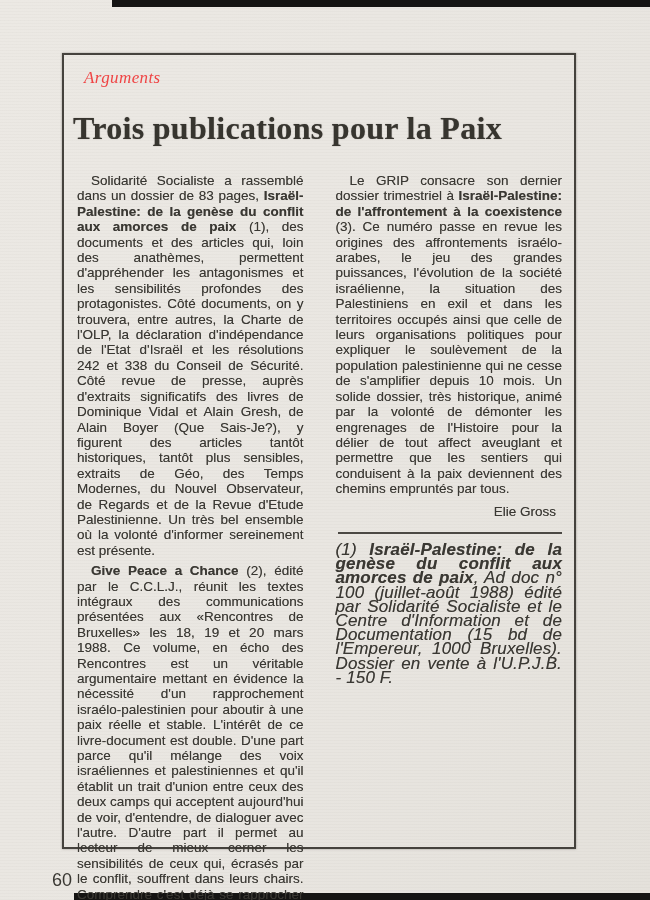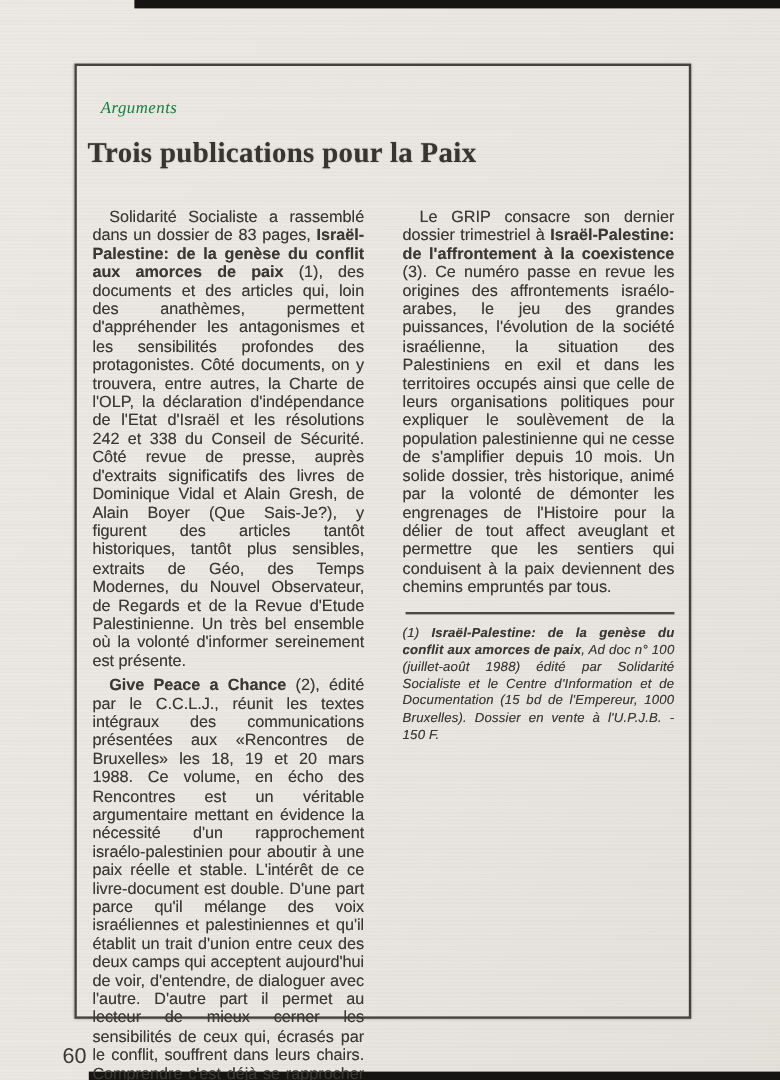--- a/index.html
+++ b/index.html
@@ -13,47 +13,47 @@
   }
   .scan-bar{position:absolute;background:#151413;}
   .scan-bar.top{left:112px;right:0;top:0;height:7px;}
   .scan-bar.bottom{left:74px;right:0;bottom:0;height:7px;}
   .frame{
     position:absolute;left:62px;top:53px;width:510px;height:792px;
     border:2px solid #45423d;
     box-shadow:0 0 2px rgba(60,55,48,0.45);
   }
   .kicker{
-    position:absolute;top:28px;left:20px;
+    position:absolute;top:13px;left:20px;
     font-family:"Liberation Serif",serif;font-style:italic;
-    font-size:14px;letter-spacing:0.4px;color:#15803d;
+    font-size:17px;letter-spacing:0.4px;color:#ef4444;
   }
   .title{
     position:absolute;top:56px;left:9px;right:4px;
     font-family:"Liberation Serif",serif;font-weight:bold;
-    font-size:24px;line-height:34px;letter-spacing:0.3px;
+    font-size:32px;line-height:34px;letter-spacing:0.3px;
     color:#37352f;white-space:nowrap;
     text-shadow:0 0 1px rgba(55,50,45,0.55);
   }
   .columns{
     position:absolute;top:118px;left:13px;right:12px;bottom:2px;
     display:flex;gap:32px;
   }
   .col{flex:1;min-width:0;text-align:justify;
     font-size:13.5px;line-height:15.4px;color:#3a3833;
     text-shadow:0 0 0.5px rgba(58,56,51,0.55);
     hyphens:auto;
   }
   .col p{margin:0;text-indent:14px;}
   .col p + p{margin-top:5px;}
   .b{font-weight:bold;}
   .signature{text-align:right;padding-right:6px;margin-top:7px;font-size:13.5px;}
   .fn-rule{border:none;border-top:2px solid #4b4843;margin:13px 0 9px 2px;}
   .footnotes p{
-    font-style:italic;font-size:11px;line-height:14.2px;
+    font-style:italic;font-size:17px;line-height:14.2px;
     text-indent:0;margin:0;letter-spacing:0.15px;
   }
   .footnotes p + p{margin-top:1px;}
   .page-number{
     position:absolute;left:52px;top:870px;font-size:18px;color:#3a3833;
   }
 </style>
 </head>
 <body>
 
@@ -64,20 +64,21 @@
   <div class="kicker">Arguments</div>
   <div class="title">Trois publications pour la Paix</div>
 
   <div class="columns">
     <div class="col">
       <p><span>Solidarité Socialiste a rassemblé dans un dossier de 83 pages, </span><span class="b">Israël-Palestine: de la genèse du conflit aux amorces de paix</span><span> (1), des documents et des articles qui, loin des anathèmes, permettent d'appréhender les antagonismes et les sensibilités profondes des protagonistes. Côté documents, on y trouvera, entre autres, la Charte de l'OLP, la déclaration d'indépendance de l'Etat d'Israël et les résolutions 242 et 338 du Conseil de Sécurité. Côté revue de presse, auprès d'extraits significatifs des livres de Dominique Vidal et Alain Gresh, de Alain Boyer (Que Sais-Je?), y figurent des articles tantôt historiques, tantôt plus sensibles, extraits de Géo, des Temps Modernes, du Nouvel Observateur, de Regards et de la Revue d'Etude Palestinienne. Un très bel ensemble où la volonté d'informer sereinement est présente.</span></p>
       <p><span class="b">Give Peace a Chance</span><span> (2), édité par le C.C.L.J., réunit les textes intégraux des communications présentées aux «Rencontres de Bruxelles» les 18, 19 et 20 mars 1988. Ce volume, en écho des Rencontres est un véritable argumentaire mettant en évidence la nécessité d'un rapprochement israélo-palestinien pour aboutir à une paix réelle et stable. L'intérêt de ce livre-document est double. D'une part parce qu'il mélange des voix israéliennes et palestiniennes et qu'il établit un trait d'union entre ceux des deux camps qui acceptent aujourd'hui de voir, d'entendre, de dialoguer avec l'autre. D'autre part il permet au lecteur de mieux cerner les sensibilités de ceux qui, écrasés par le conflit, souffrent dans leurs chairs. Comprendre c'est déjà se rapprocher un peu.</span></p>
     </div>
     <div class="col">
       <p><span>Le GRIP consacre son dernier dossier trimestriel à </span><span class="b">Israël-Palestine: de l'affrontement à la coexistence</span><span> (3). Ce numéro passe en revue les origines des affrontements israélo-arabes, le jeu des grandes puissances, l'évolution de la société israélienne, la situation des Palestiniens en exil et dans les territoires occupés ainsi que celle de leurs organisations politiques pour expliquer le soulèvement de la population palestinienne qui ne cesse de s'amplifier depuis 10 mois. Un solide dossier, très historique, animé par la volonté de démonter les engrenages de l'Histoire pour la délier de tout affect aveuglant et permettre que les sentiers qui conduisent à la paix deviennent des chemins empruntés par tous.</span></p>
+      <div class="signature">Elie Gross</div>
       <hr class="fn-rule">
       <div class="footnotes">
         <p><span>(1) </span><span class="b">Israël-Palestine: de la genèse du conflit aux amorces de paix</span><span>, Ad doc n° 100 (juillet-août 1988) édité par Solidarité Socialiste et le Centre d'Information et de Documentation (15 bd de l'Empereur, 1000 Bruxelles). Dossier en vente à l'U.P.J.B. - 150 F.</span></p>
       </div>
     </div>
   </div>
 </div>
 
 <div class="page-number">60</div>
 

